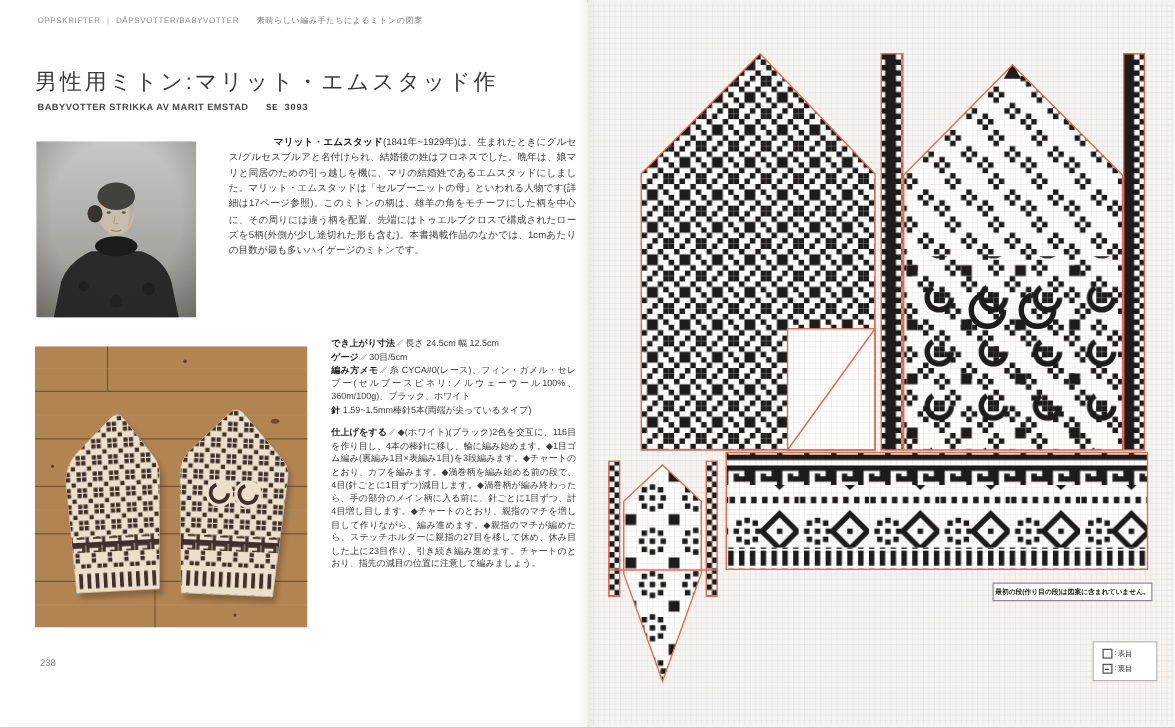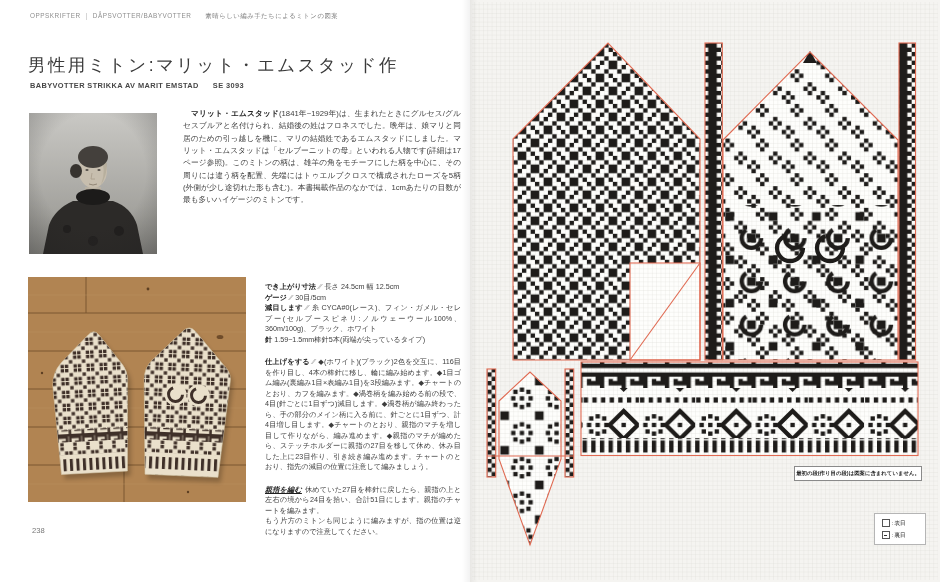--- a/index.html
+++ b/index.html
@@ -9,25 +9,25 @@
   .page-left{position:absolute;left:0;top:0;width:470px;height:582px;background:#fff;}
   .page-right{position:absolute;left:470px;top:0;width:470px;height:582px;}
   .gutter{position:absolute;left:462px;top:0;width:16px;height:582px;
           background:linear-gradient(90deg,rgba(0,0,0,0) 0%,rgba(0,0,0,.05) 50%,rgba(0,0,0,0) 100%);}
   
   .runhead{position:absolute;left:30px;top:12px;font-size:6.4px;letter-spacing:.5px;color:#8e8e8e;white-space:nowrap;}
   .runhead .jp{margin-left:14px;color:#7e7e7e;}
   .runhead .sep{margin:0 5px;color:#b5b5b5;}
   .title{position:absolute;left:28px;top:53px;font-size:17.5px;letter-spacing:2.4px;color:#3a3a3a;white-space:nowrap;}
   .subtitle{position:absolute;left:30px;top:81px;font-size:7.4px;font-weight:bold;letter-spacing:.4px;color:#474747;}
-  .subtitle .code{margin-left:14px;}
+  .subtitle .code{margin-left:14px;font-family:Liberation Mono, monospace;}
   .intro{position:absolute;left:183px;top:108px;width:278px;font-size:7.7px;line-height:1.6;color:#3d3d3d;text-align:justify;text-indent:8px;}
-  .intro b{color:#222;}
+  .intro b{color:#222;margin-left:28px;}
   .speccol{position:absolute;left:265px;top:270px;width:196px;font-size:7.2px;line-height:1.46;color:#3d3d3d;text-align:justify;}
-  .speccol p{margin:12px 0 8px 0;}
+  .speccol p{margin:0 0 8px 0;}
   .lbl{font-weight:bold;color:#1f1f1f;}
   .glyph{color:#9a9a9a;font-style:italic;margin:0 3px;}
   .ulabel{font-weight:bold;color:#1f1f1f;text-decoration:underline;font-style:italic;margin-right:3px;}
   .pagenum{position:absolute;left:32px;top:526px;font-size:7.6px;color:#777;}
   .photo{position:absolute;}
   
   .cast-note{position:absolute;left:324px;top:466px;width:126px;height:13px;background:#fff;border:.6px solid #8a8a8a;
              display:flex;align-items:center;justify-content:center;font-size:5.4px;font-weight:bold;color:#262626;white-space:nowrap;}
   .legend{position:absolute;left:404px;top:513px;width:52px;height:32px;background:#fff;border:.6px solid #b5b5b5;
           display:flex;flex-direction:column;justify-content:center;gap:3px;padding-left:7px;box-sizing:border-box;}
@@ -155,29 +155,25 @@
           <rect x="112" y="164" width="92" height="13" fill="url(#p-mitstars)"></rect>
           <rect x="112" y="179" width="92" height="20" fill="url(#p-mitfringe)"></rect>
         </g>
       </g>
     </svg>
 
     <div class="speccol">
       <p>
         <span class="lbl">でき上がり寸法</span><span class="glyph">⁄⁄</span><span>長さ 24.5cm 幅 12.5cm</span><br>
         <span class="lbl">ゲージ</span><span class="glyph">⁄⁄</span><span>30目/5cm</span><br>
-        <span class="lbl">減目します</span><span class="glyph">⁄⁄</span><span>糸 CYCA#0(レース)、フィン・ガメル・セレブー(セルブースピネリ:ノルウェーウール100%、360m/100g)、ブラック、ホワイト</span><br>
+        <span class="lbl">編み方メモ</span><span class="glyph">⁄⁄</span><span>糸 CYCA#0(レース)、フィン・ガメル・セレブー(セルブースピネリ:ノルウェーウール100%、360m/100g)、ブラック、ホワイト</span><br>
         <span class="lbl">針</span>&nbsp;<span>1.59~1.5mm棒針5本(両端が尖っているタイプ)</span>
       </p>
       <p>
         <span class="lbl">仕上げをする</span><span class="glyph">⁄⁄</span><span>◆(ホワイト)(ブラック)2色を交互に、116目を作り目し、4本の棒針に移し、輪に編み始めます。◆1目ゴム編み(裏編み1目×表編み1目)を3段編みます。◆チャートのとおり、カフを編みます。◆渦巻柄を編み始める前の段で、4目(針ごとに1目ずつ)減目します。◆渦巻柄が編み終わったら、手の部分のメイン柄に入る前に、針ごとに1目ずつ、計4目増し目します。◆チャートのとおり、親指のマチを増し目して作りながら、編み進めます。◆親指のマチが編めたら、ステッチホルダーに親指の27目を移して休め、休み目した上に23目作り、引き続き編み進めます。チャートのとおり、指先の減目の位置に注意して編みましょう。</span>
-      </p>
-      <p>
-        <span class="ulabel">親指を編む</span><span>休めていた27目を棒針に戻したら、親指の上と左右の境から24目を拾い、合計51目にします。親指のチャートを編みます。</span><br>
-        <span>もう片方のミトンも同じように編みますが、指の位置は逆になりますので注意してください。</span>
       </p>
     </div>
 
     <div class="pagenum">238</div>
   </div>
 
   <div class="page-right">
     <svg width="470" height="582" viewBox="0 0 470 582">
       <defs>
         <pattern id="grid" width="4.33" height="4.33" patternUnits="userSpaceOnUse">

